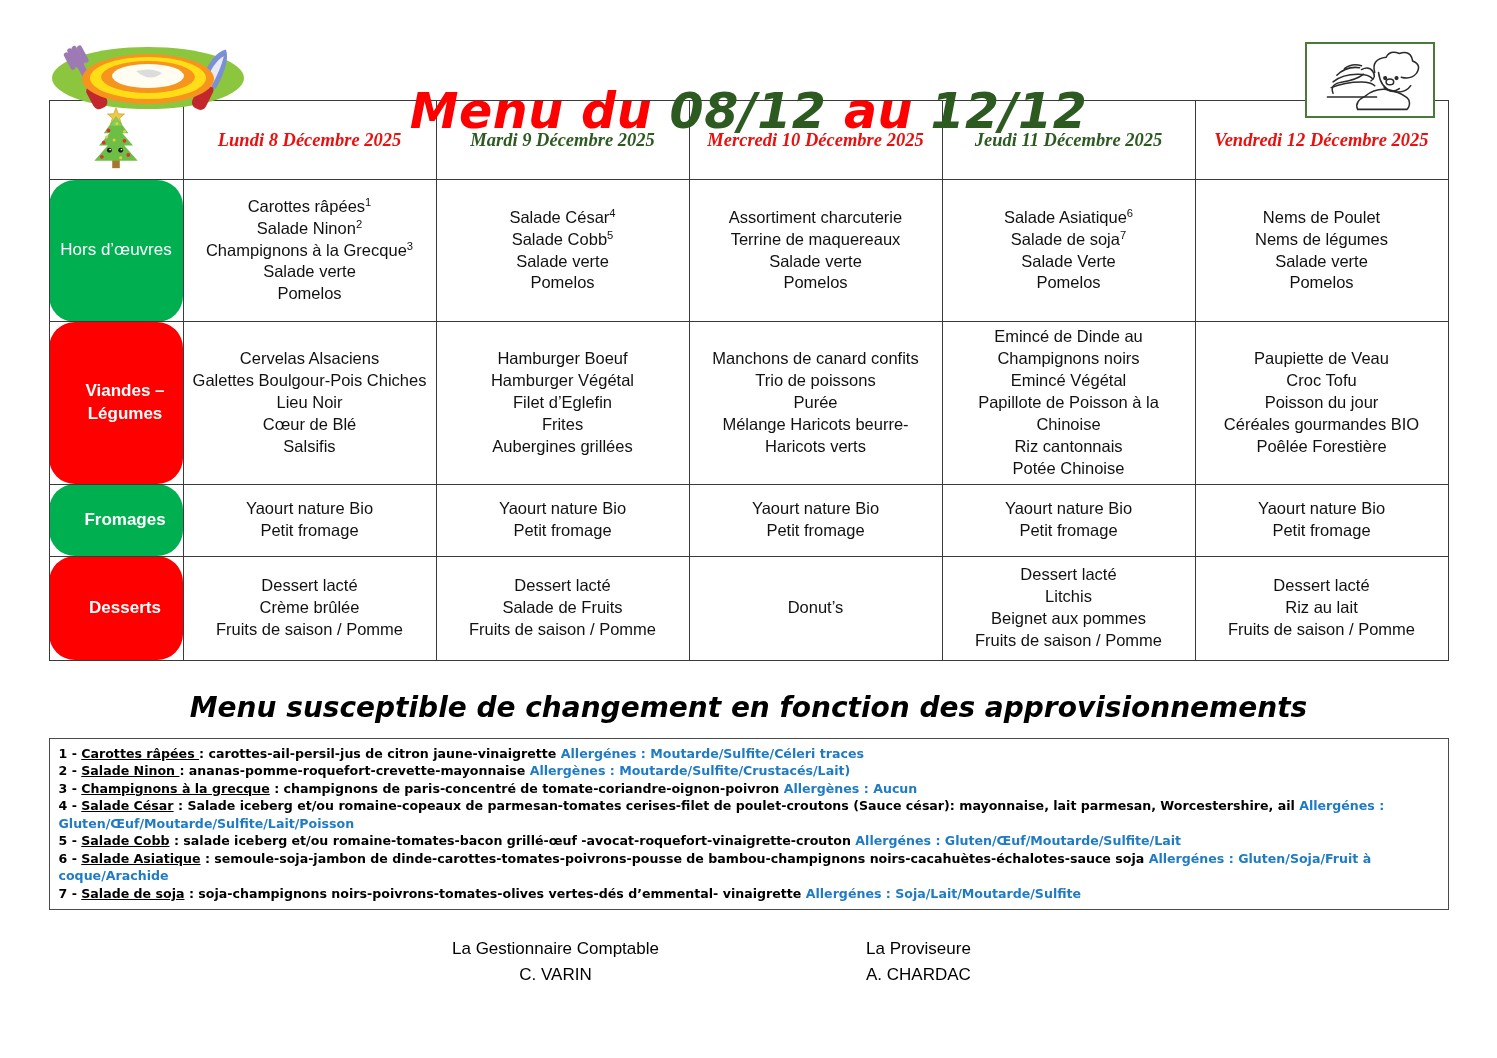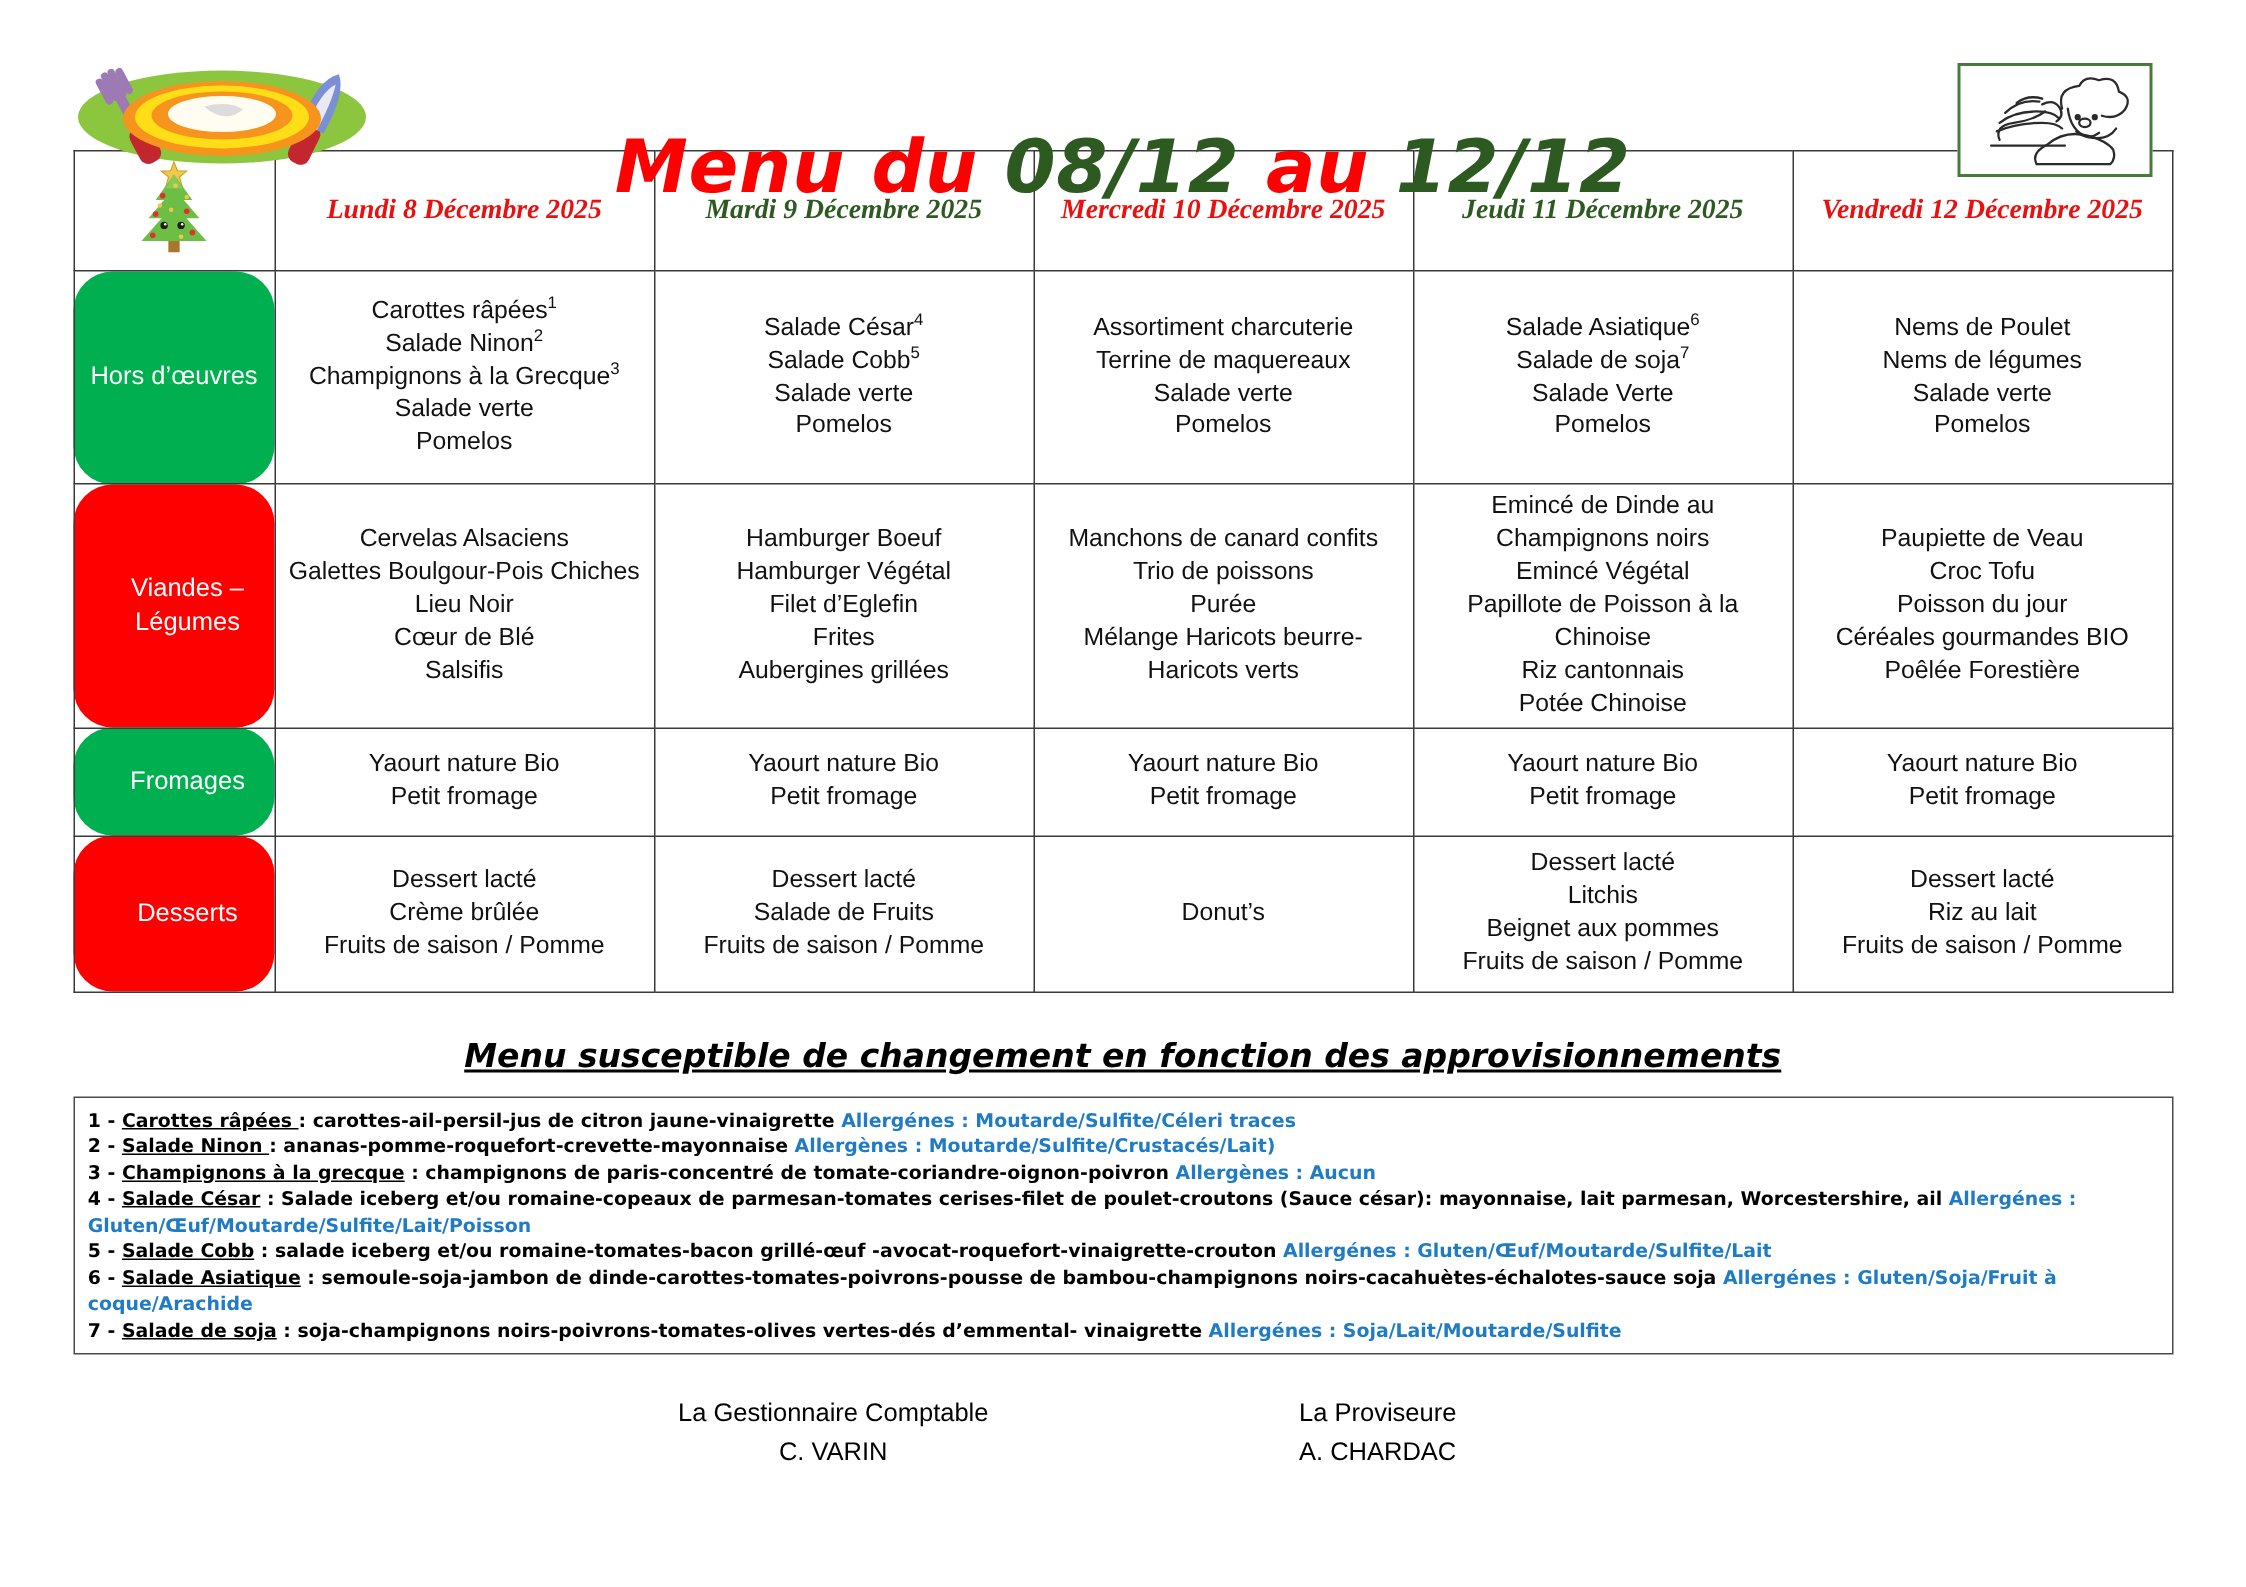--- a/index.html
+++ b/index.html
@@ -90,46 +90,45 @@
   .row-label {
     color: #ffffff;
     text-align: center;
     font-size: 17px;
     line-height: 1.35;
     width: 134px;
     border-radius: 26px;
   }
   .row-label.green { background: #00B050; }
   .row-label.red   { background: #FE0000; }
-  .row-label.bold  { font-weight: normal; padding-left: 24px; }
+  .row-label.bold  { font-weight: bold; padding-left: 24px; }
 
   .dish-cell {
     text-align: center;
     font-size: 16.5px;
     line-height: 1.33;
     color: #111111;
   }
   .dish-cell div { white-space: normal; }
   sup { font-size: 0.68em; vertical-align: super; line-height: 0; }
 
   .r-hors    td { height: 142px; }
   .r-viandes td { height: 146px; }
   .r-from    td { height: 72px; }
   .r-dess    td { height: 104px; }
 
   
   .notice {
     text-align: center;
     margin-top: 30px;
     font-family: "DejaVu Sans", sans-serif;
-    font-size: 22px;
+    font-size: 28px;
     font-weight: bold;
     font-style: italic;
     color: #000000;
-    text-decoration: underline;
   }
 
   
   .allergen-box {
     width: 1400px;
     margin: 14px auto 0 auto;
     border: 1px solid #4a4a4a;
     box-sizing: border-box;
     padding: 6px 9px 7px 9px;
     background: #ffffff;

